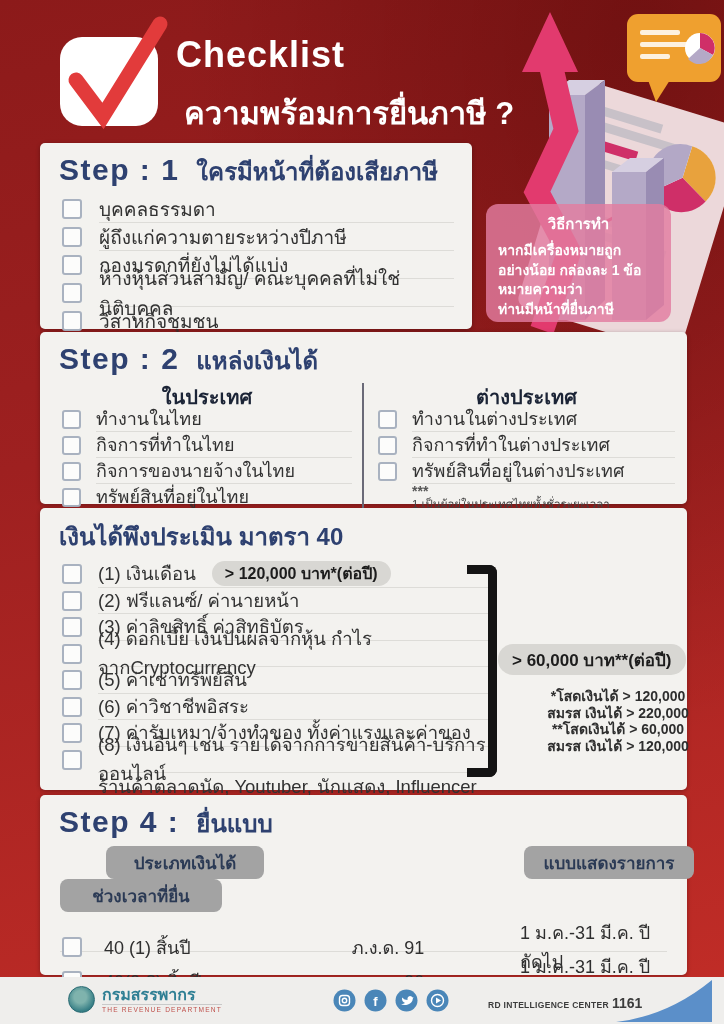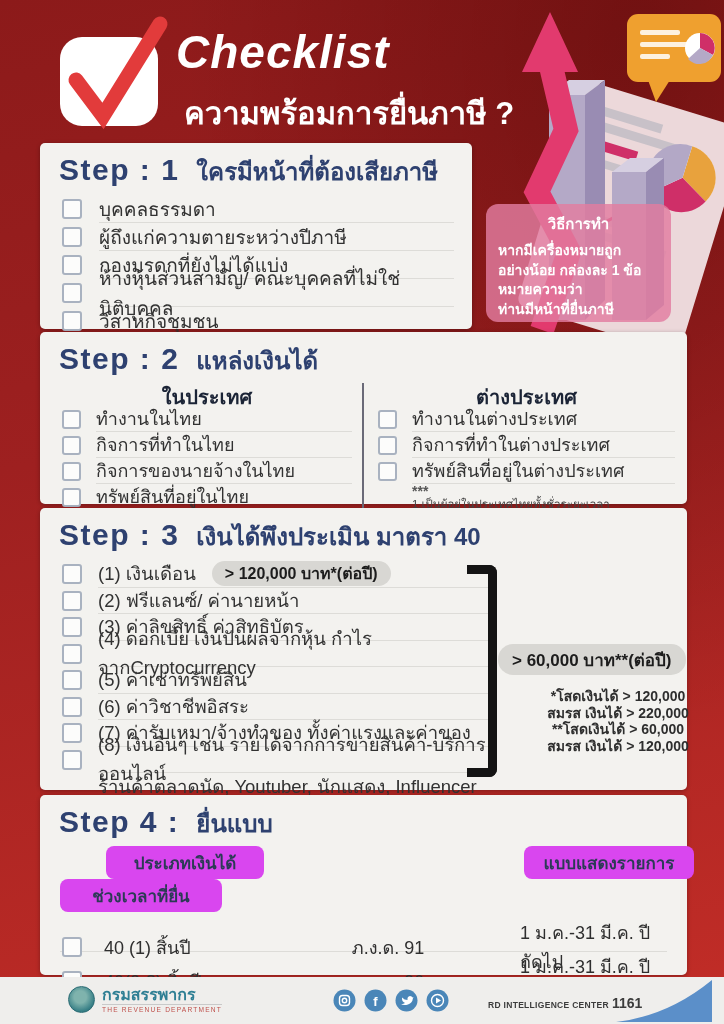--- a/index.html
+++ b/index.html
@@ -7,22 +7,22 @@
   .poster{
     position:relative; width:724px; height:1024px; overflow:hidden;
     background:
       radial-gradient(ellipse at 88% 4%, rgba(60,0,0,.38), transparent 50%),
       linear-gradient(168deg,#8c1a1a 0%,#9e2020 40%,#c22d27 100%);
   }
   
   .logo-box{ position:absolute; left:60px; top:37px; width:98px; height:89px;
     background:#fff; border-radius:22px; }
   .logo-check-svg{ position:absolute; left:48px; top:8px; }
-  .h-title{ position:absolute; left:176px; top:25px; font-size:46px; font-weight:bold;
-    color:#fff; letter-spacing:1px;font-style:italic; }
+  .h-title{ position:absolute; left:176px; top:34px; font-size:36px; font-weight:bold;
+    color:#fff; letter-spacing:1px; }
   .h-sub{ position:absolute; left:184px; top:88px; font-size:31px; font-weight:bold; color:#fff; }
   .illustration{ position:absolute; right:0; top:0; }
   
   .infobox{ position:absolute; left:486px; top:204px; width:185px; height:118px;
     background:rgba(226,125,160,.82); border-radius:12px; padding:8px 12px 6px 12px;
     color:#fff; z-index:5; }
   .infobox .ib-title{ text-align:center; font-weight:bold; font-size:15px; margin-bottom:5px; }
   .infobox .ib-line{ font-weight:bold; font-size:14px; line-height:19.5px; }
   
   .card{ position:absolute; left:40px; background:#f3f2ef; border-radius:5px;
@@ -65,21 +65,21 @@
     border-top:9px solid #141414; border-right:9px solid #141414; border-bottom:9px solid #141414;
     border-radius:0 8px 8px 0; }
   .badge2{ position:absolute; left:458px; top:136px; background:#d8d7d3; border-radius:15px;
     padding:2px 14px; font-weight:bold; font-size:17px; color:#1c1c1c; }
   .notes3{ position:absolute; left:478px; top:180px; width:200px; text-align:center;
     font-size:14px; font-weight:bold; color:#2e2e2e; line-height:16.5px; }
   
   .t4{ padding:2px 20px 0 20px; }
   .t4-head,.t4-row{ display:grid; grid-template-columns:42px 212px 188px 1fr; align-items:center; }
   .t4-head{ margin-bottom:6px; }
-  .hpill{ background:#d946ef; color:#2b3a55; font-weight:bold; font-size:17px;
+  .hpill{ background:#a3a3a3; color:#2b3a55; font-weight:bold; font-size:17px;
     border-radius:8px; padding:3px 0; text-align:center; }
   .hpill.c1{ grid-column:1 / span 2; width:158px; margin-left:46px; }
   .hpill.c2{ width:170px; margin-left:22px; }
   .hpill.c3{ width:162px; }
   .t4-row{ height:34px; font-size:18px; color:#2f2f2f; }
   .t4-row .cb{ margin-left:2px; }
   .t4-type{ padding-left:2px; }
   .t4-form{ text-align:center; padding-right:40px; }
   .t4-period{ padding-left:18px; }
   .t4-row.hr{ border-bottom:1px solid #dddcd8; }
@@ -238,21 +238,20 @@
         <div class="stars">***</div>
         <div class="fine">1.เป็นผู้อยู่ในประเทศไทยทั้งชั่วระยะเวลา</div>
         <div class="fine">หรือหลายระยะเวลารวมกันถึง 180 วัน ในปีภาษีนั้น</div>
         <div class="fine">2.นำเงินได้นั้นเข้าประเทศไทยในปีภาษีเดียวกัน</div>
       </div>
     </div>
   </div>
 
   <div class="card card3">
     <div class="card-title">
-      <span class="step-label">Step : 3</span>
       <span class="step-name">เงินได้พึงประเมิน มาตรา 40</span>
     </div>
     <div class="rows3">
       <div class="row">
         <span class="cb"></span>
         <span class="lbl">
           <span>(1) เงินเดือน</span>
           <span class="badge">&gt; 120,000 บาท*(ต่อปี)</span>
         </span>
       </div>

